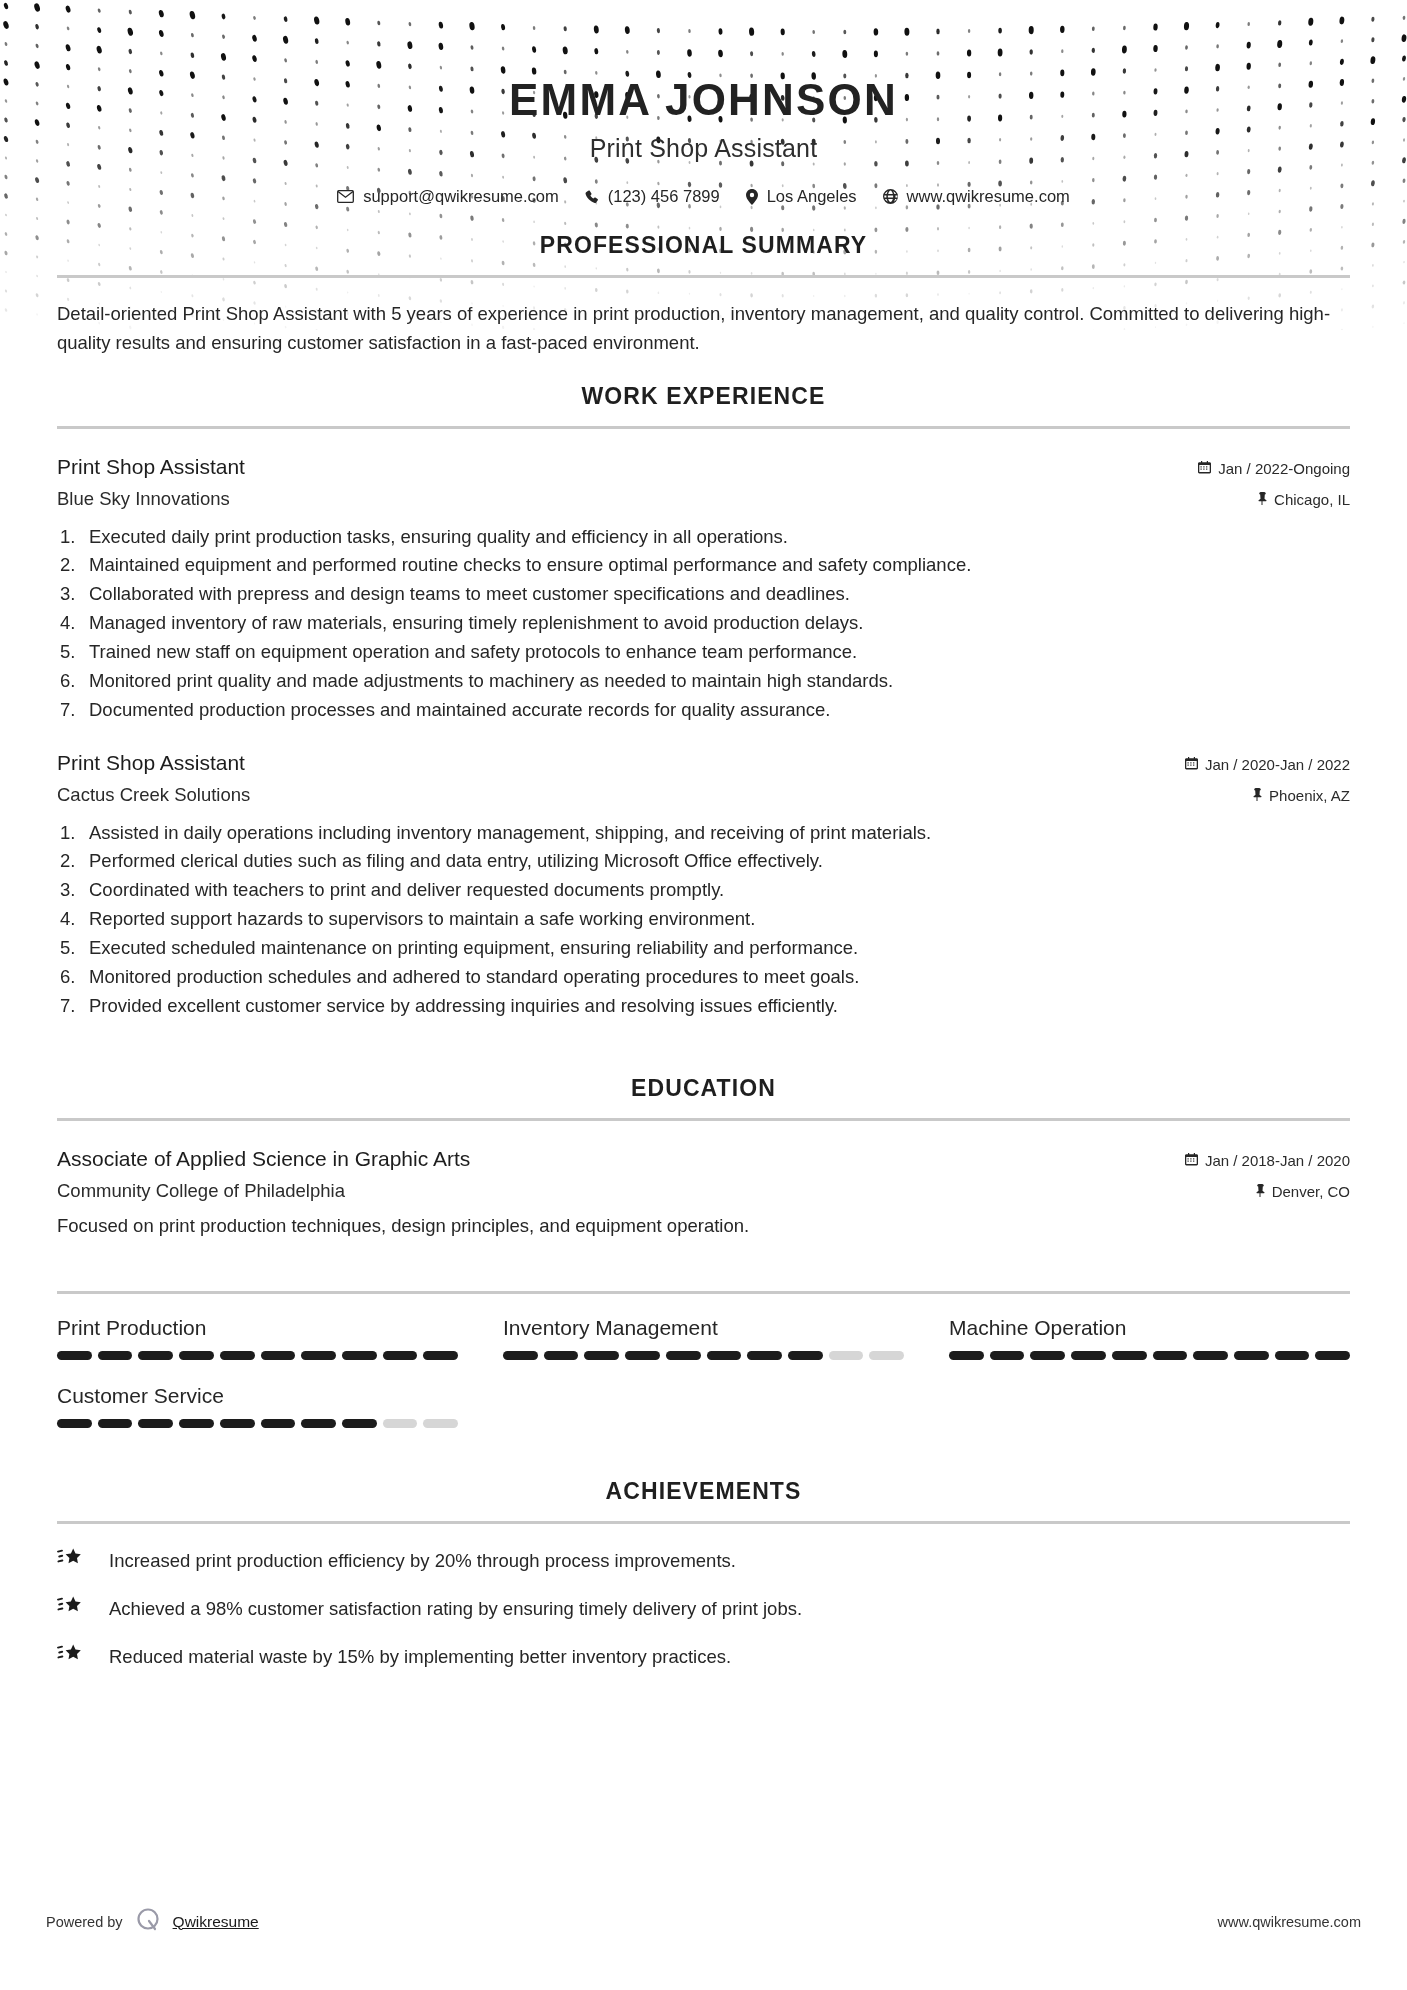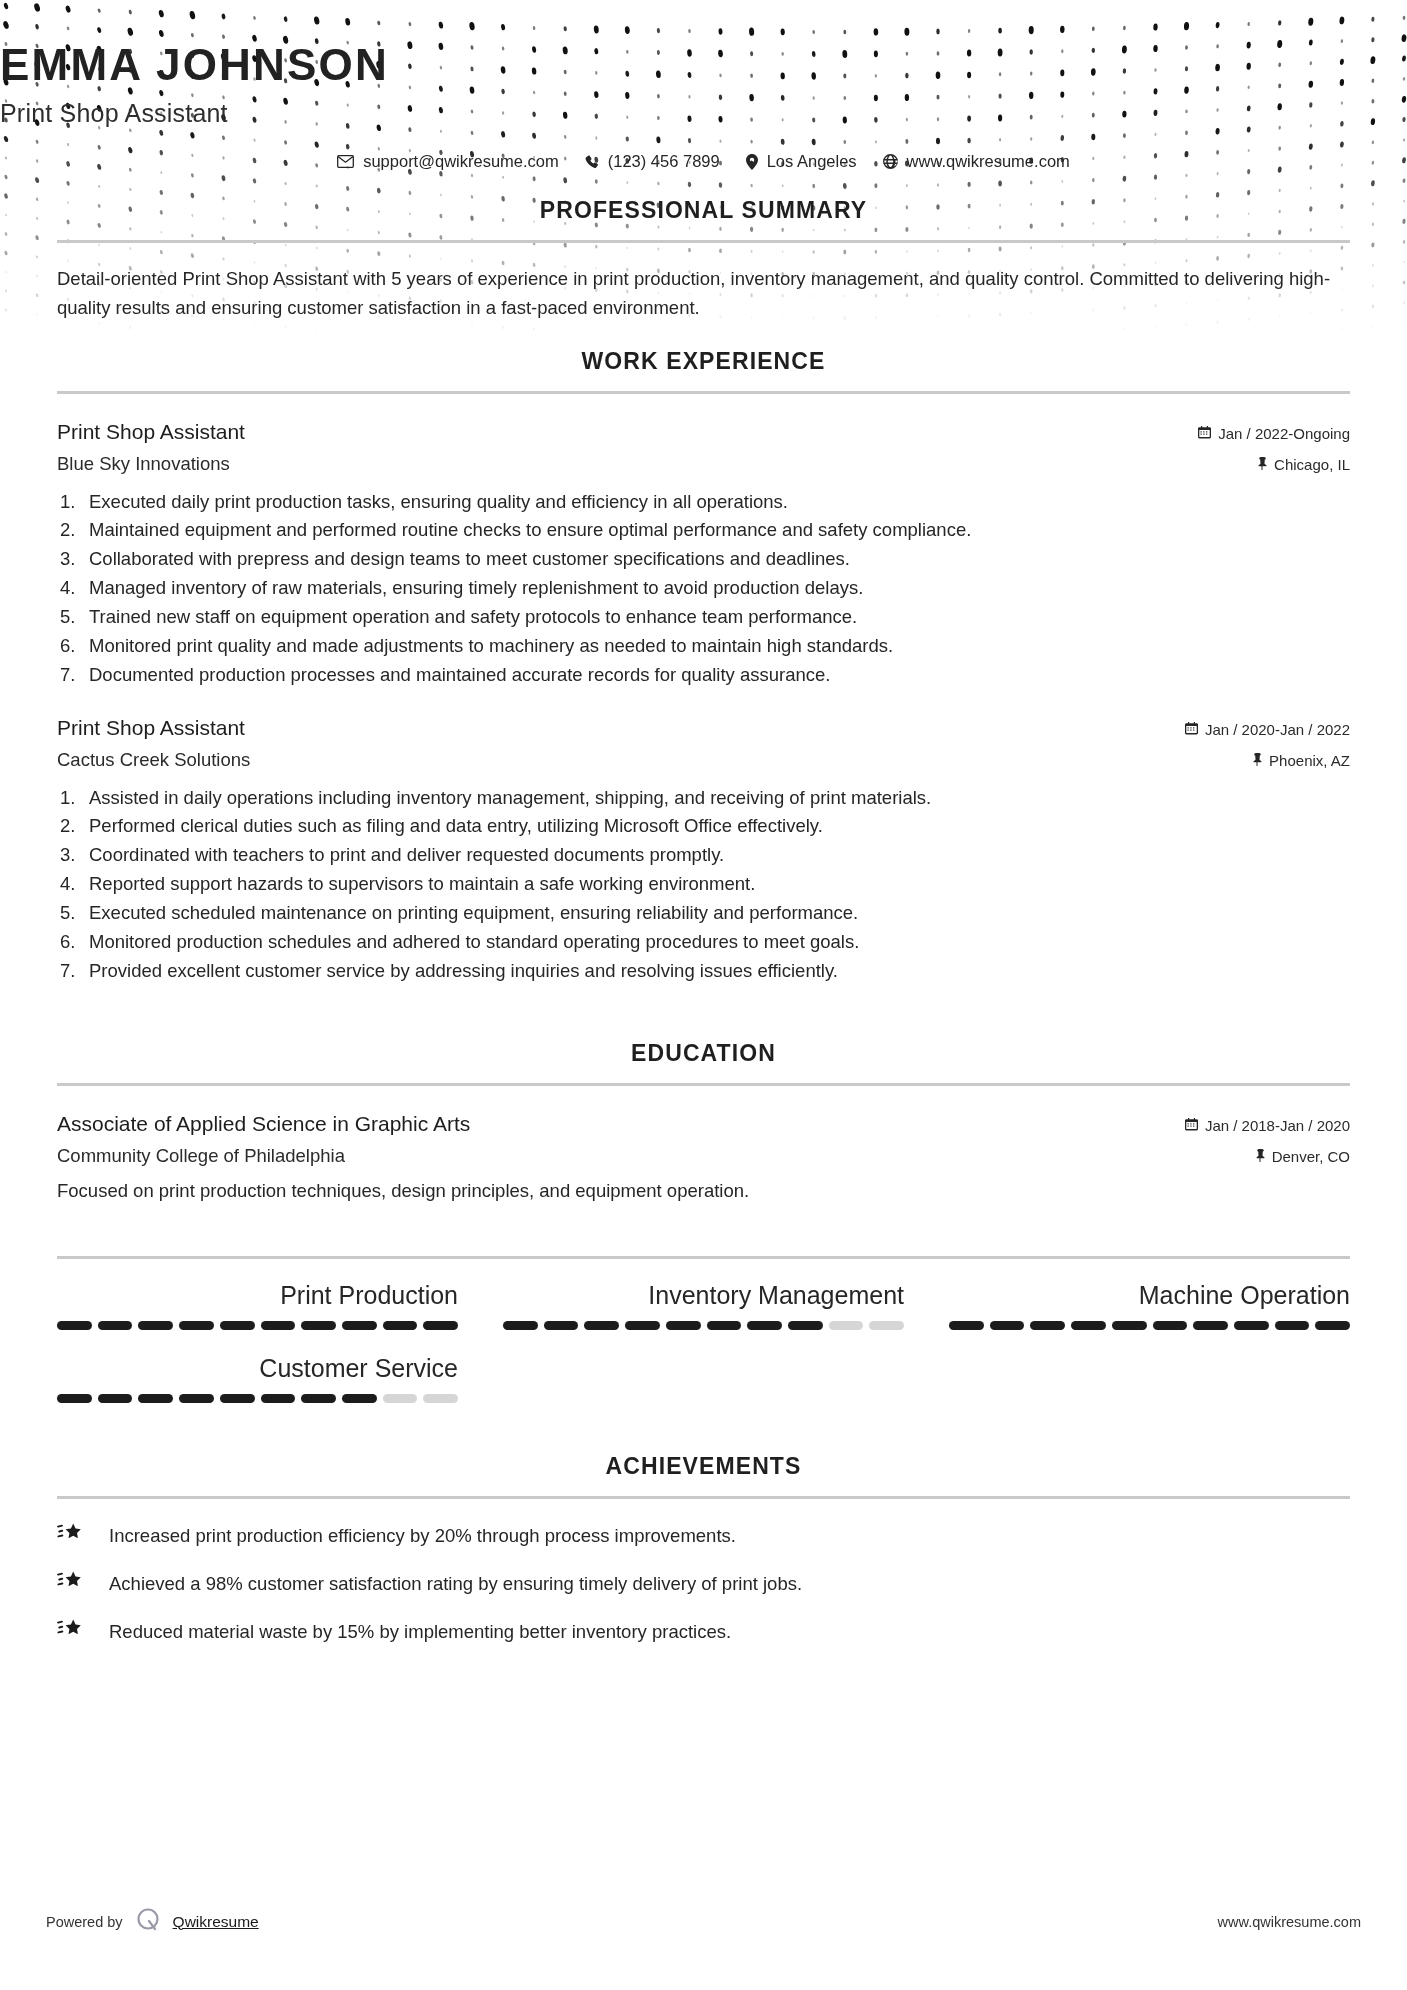--- a/index.html
+++ b/index.html
@@ -24,22 +24,22 @@
     width: 1407px;
     height: 330px;
     pointer-events: none;
     z-index: 0;
   }
 
   
   .header {
     position: relative;
     z-index: 2;
-    padding-top: 41px;
-    text-align: left;
+    padding-top: 76px;
+    text-align: center;
   }
   .full-name {
     font-size: 44px;
     font-weight: 700;
     letter-spacing: 2.2px;
     color: #222222;
     line-height: 1.1;
   }
   .job-title {
     margin-top: 10px;
@@ -149,24 +149,23 @@
 
   
   .skills-grid {
     margin-top: 22px;
     display: grid;
     grid-template-columns: repeat(3, 1fr);
     column-gap: 45px;
     row-gap: 24px;
   }
   .skill-name {
-    font-size: 25px;
+    font-size: 21px;
     color: #262626;
     margin-bottom: 11px;
-    text-align: right;
   }
   .skill-bar {
     display: flex;
     gap: 6px;
   }
   .dash {
     height: 9px;
     flex: 1 1 0;
     border-radius: 5px;
     background: #1c1c1c;

